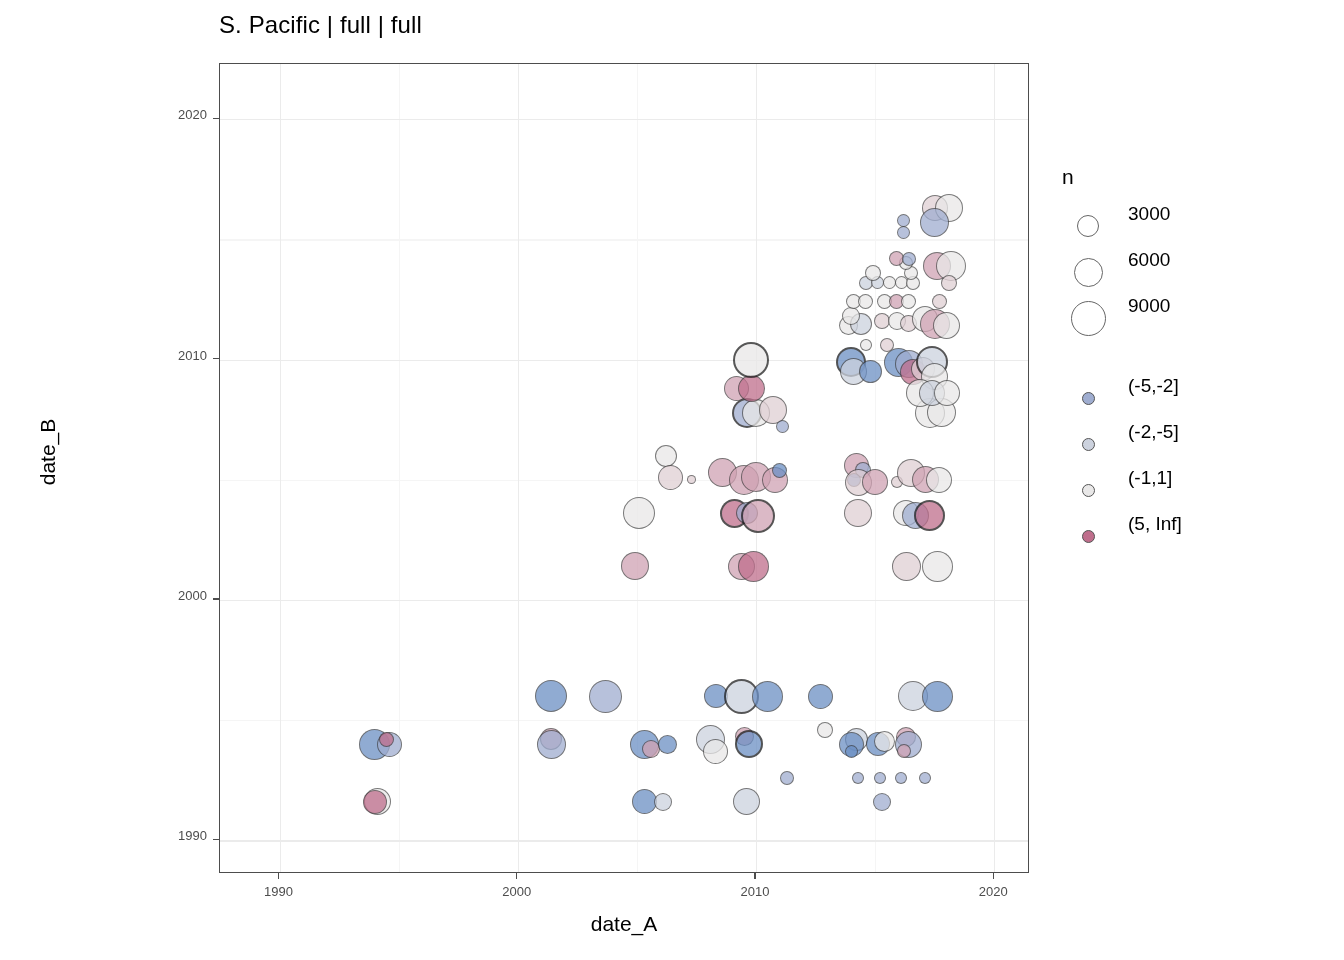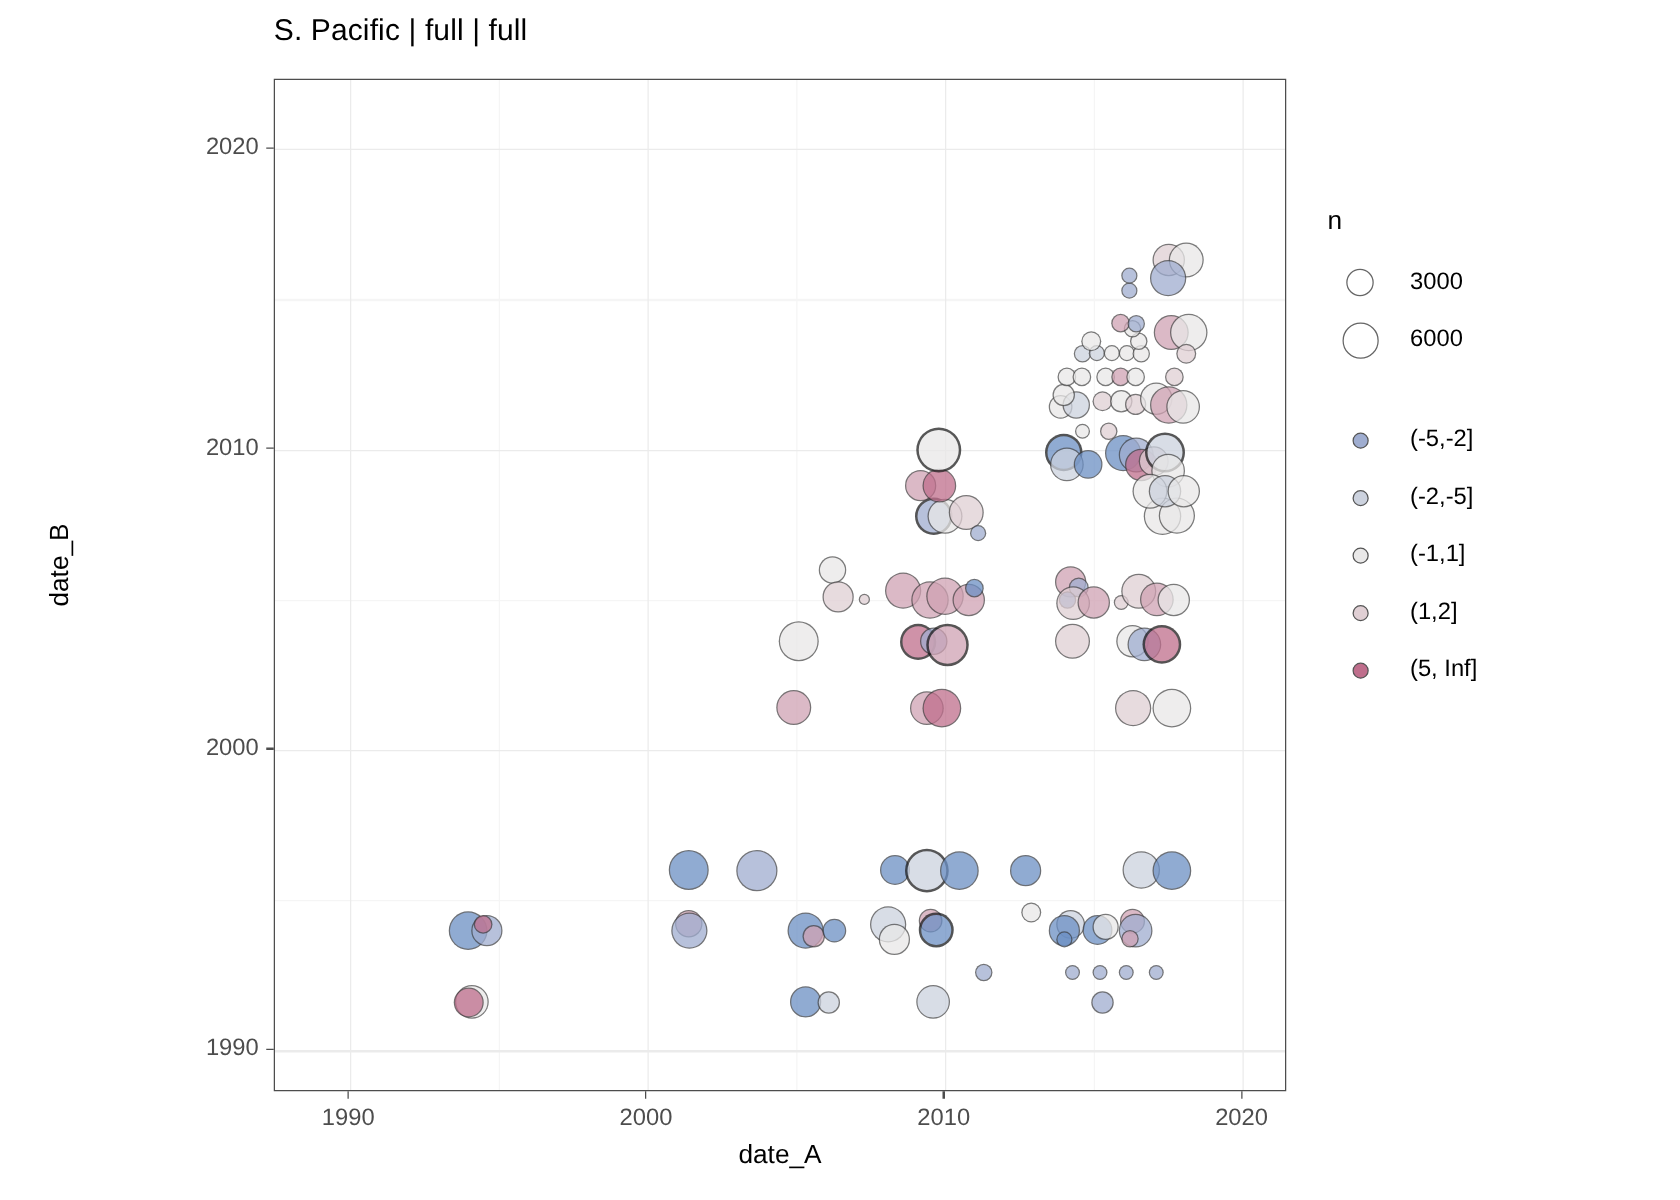--- a/index.html
+++ b/index.html
@@ -69,21 +69,21 @@
     background: #4d4d4d;
   }
   .tick-mark-x {
     position: absolute;
     height: 6px;
     width: 1.4px;
     background: #4d4d4d;
   }
   .tick-label {
     position: absolute;
-    font-size: 19px;
+    font-size: 13px;
     color: #4d4d4d;
     white-space: nowrap;
   }
   .tick-label-y { text-align: right; }
   .tick-label-x { text-align: center; }
 
   #xlab {
     position: absolute;
     top: 912px;
     left: 219px;
@@ -111,21 +111,20 @@
     top: 165px;
     width: 270px;
   }
   .legend-title {
     font-size: 21px;
     color: #000000;
     margin-bottom: 14px;
   }
   .legend-row {
     display: flex;
-    align-items: center;
     height: 46px;
   }
   .legend-key {
     width: 52px;
     display: flex;
     align-items: center;
     justify-content: center;
   }
   .legend-circle {
     border-radius: 50%;
@@ -311,20 +310,26 @@
               <div class="legend-circle" style="width: 22px; height: 22px;"></div>
             </div>
             <div class="legend-label">3000</div>
           </div>
           <div class="legend-row">
             <div class="legend-key">
               <div class="legend-circle" style="width: 29px; height: 29px;"></div>
             </div>
             <div class="legend-label">6000</div>
           </div>
+          <div class="legend-row">
+            <div class="legend-key">
+              <div class="legend-circle" style="width: 35px; height: 35px;"></div>
+            </div>
+            <div class="legend-label">9000</div>
+          </div>
         </div>
     </div>
     <div id="legend-color-block">
       <div id="legend-color-rows">
           <div class="legend-row">
             <div class="legend-key">
               <div class="legend-dot" style="background: rgb(159, 173, 208);"></div>
             </div>
             <div class="legend-label">(-5,-2]</div>
           </div>
@@ -332,26 +337,20 @@
             <div class="legend-key">
               <div class="legend-dot" style="background: rgb(204, 210, 222);"></div>
             </div>
             <div class="legend-label">(-2,-5]</div>
           </div>
           <div class="legend-row">
             <div class="legend-key">
               <div class="legend-dot" style="background: rgb(233, 232, 232);"></div>
             </div>
             <div class="legend-label">(-1,1]</div>
-          </div>
-          <div class="legend-row">
-            <div class="legend-key">
-              <div class="legend-dot" style="background: rgb(224, 207, 212);"></div>
-            </div>
-            <div class="legend-label">(1,2]</div>
           </div>
           <div class="legend-row">
             <div class="legend-key">
               <div class="legend-dot" style="background: rgb(191, 110, 140);"></div>
             </div>
             <div class="legend-label">(5, Inf]</div>
           </div>
         </div>
     </div>
   </div>

